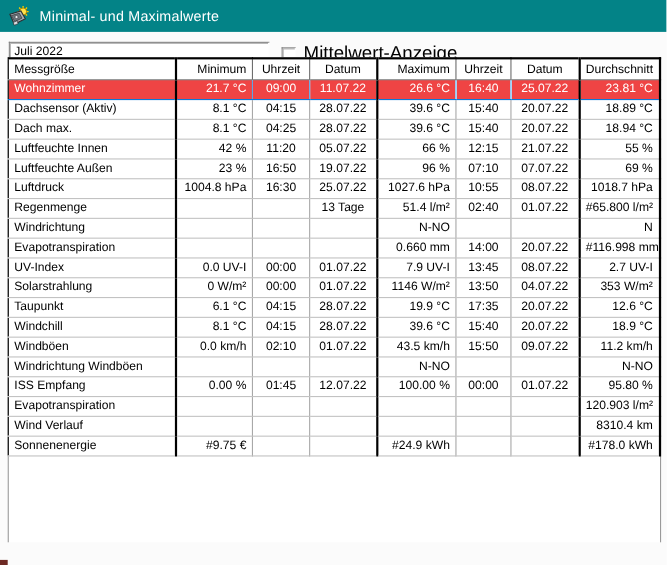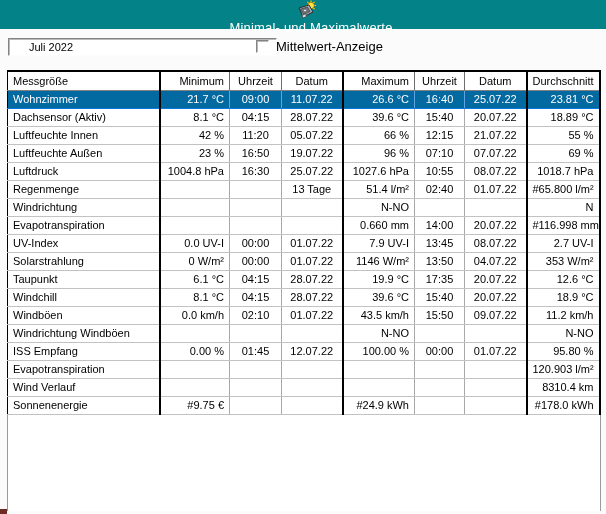--- a/index.html
+++ b/index.html
@@ -5,44 +5,44 @@
   html,body { margin:0; padding:0; }
   body {
     width:606px; height:514px; position:relative; overflow:hidden;
     background:#fbfbfb;
     font-family:"Liberation Sans", sans-serif;
     -webkit-font-smoothing:none;
   }
   
   .titlebar {
     position:absolute; left:0; top:0; width:606px; height:29px;
-    background:#038387; display:flex; align-items:center; padding-left:7px; box-sizing:border-box;flex-direction:column;
+    background:#038387; display:flex; align-items:center; padding-left:7px; box-sizing:border-box;
   }
   .titlebar .app-icon { width:20px; height:20px; flex:0 0 auto; }
   .titlebar .title-text { color:#ffffff; font-size:13px; margin-left:9px; letter-spacing:.2px; }
 
   
   .period-field {
     position:absolute; left:8px; top:38px; width:227px; height:14px;
-    background:#fff; font-size:11px; color:#000; padding:1px 20px;
+    background:#fff; font-size:11px; color:#000; padding:1px 4px;
     border:1px solid; border-color:#848484 #fdfdfd #fdfdfd #848484;
     box-shadow: inset 1px 1px 0 #b9b9b9;
     font-family:"Liberation Sans", sans-serif; outline:none;
   }
   .mw-check { position:absolute; left:256px; top:39px; display:flex; align-items:center; }
   .mw-check .box {
     width:13px; height:13px; background:#fff;
     border:1px solid; border-color:#848484 #fdfdfd #fdfdfd #848484;
     box-shadow: inset 1px 1px 0 #b9b9b9; box-sizing:border-box;
   }
-  .mw-check .lbl { font-size:13px; color:#000; margin-left:7px;text-align:center; }
+  .mw-check .lbl { font-size:17px; color:#000; margin-left:7px;text-align:center; }
 
   
   .listview {
-    position:absolute; left:7px; top:70px; width:594px; height:441px;
+    position:absolute; left:7px; top:52px; width:594px; height:441px;
     background:#fff; border-left:1px solid #9a9a9a; border-right:1px solid #9a9a9a;
     box-sizing:border-box;
   }
   table.grid {
     border-collapse:collapse; table-layout:fixed; width:592px;
     font-size:11px; color:#000;
     border-top:2px solid #000; border-left:1px solid #000; border-right:2px solid #000;
     margin-left:-1px;
   }
   .grid th {
@@ -50,21 +50,21 @@
     border-right:1px solid #6e6e6e; border-bottom:1px solid #808080;
     white-space:nowrap; overflow:hidden; box-sizing:border-box;
   }
   .grid td {
     height:18px; padding:0 5px;
     border-right:1px solid #a8a8a8; border-bottom:1px solid #c2c2c2;
     white-space:nowrap; overflow:hidden; box-sizing:border-box;
   }
   .grid th.grp, .grid td.grp { border-left:2px solid #000; }
   .grid .al { text-align:left; }  .grid .ar { text-align:right; }  .grid .ac { text-align:center; }
-  .grid tr.sel td { background:#0369a1; color:#ffffff; border-right-color:#5ea4e4; border-bottom-color:#0b79d9; }
+  .grid tr.sel td { background:#ef4444; color:#ffffff; border-right-color:#5ea4e4; border-bottom-color:#0b79d9; }
   .grid tr.sel td.grp { border-left-color:#000;margin-left:16px; }
 
   
   .corner-artifact { position:absolute; left:0; bottom:0; width:7px; height:5px; background:#6e2a24; }
 </style>
 </head>
 <body>
 
 <div class="titlebar">
   <svg class="app-icon" viewBox="0 0 20 20">
@@ -133,20 +133,30 @@
           <td class="al">Dachsensor (Aktiv)</td>
           <td class="ar grp">8.1 °C</td>
           <td class="ac">04:15</td>
           <td class="ac">28.07.22</td>
           <td class="ar grp">39.6 °C</td>
           <td class="ac">15:40</td>
           <td class="ac">20.07.22</td>
           <td class="ar grp">18.89 °C</td>
         </tr>
         <tr>
+          <td class="al">Dach max.</td>
+          <td class="ar grp">8.1 °C</td>
+          <td class="ac">04:25</td>
+          <td class="ac">28.07.22</td>
+          <td class="ar grp">39.6 °C</td>
+          <td class="ac">15:40</td>
+          <td class="ac">20.07.22</td>
+          <td class="ar grp">18.94 °C</td>
+        </tr>
+        <tr>
           <td class="al">Luftfeuchte Innen</td>
           <td class="ar grp">42 %</td>
           <td class="ac">11:20</td>
           <td class="ac">05.07.22</td>
           <td class="ar grp">66 %</td>
           <td class="ac">12:15</td>
           <td class="ac">21.07.22</td>
           <td class="ar grp">55 %</td>
         </tr>
         <tr>

